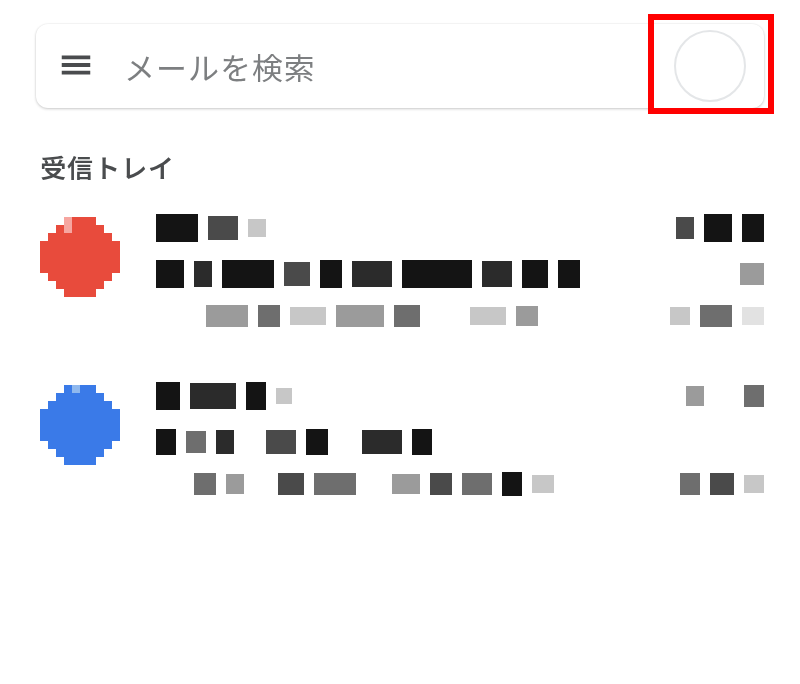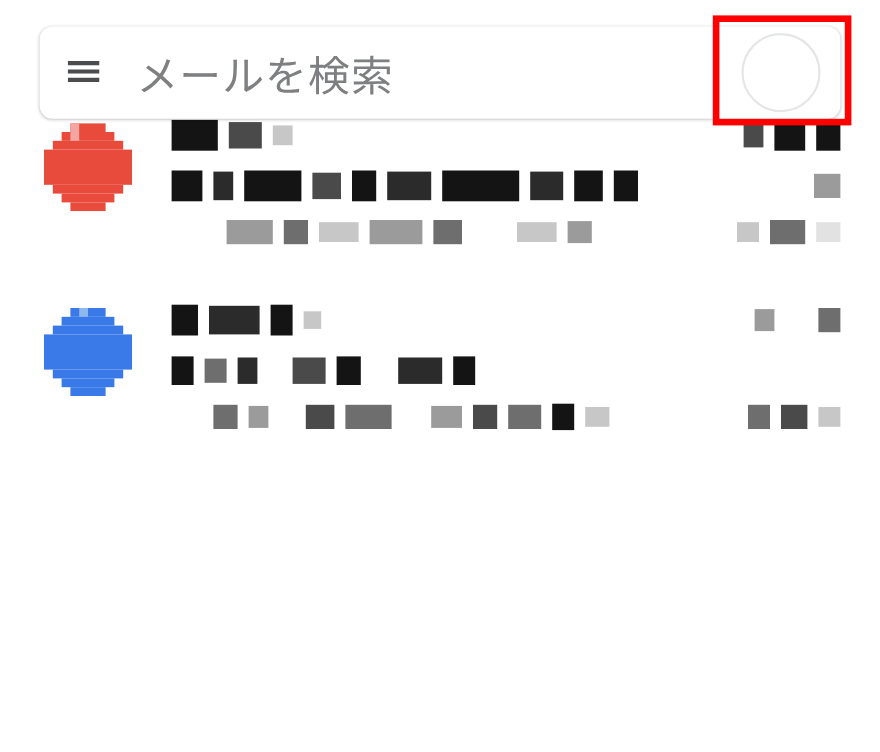--- a/index.html
+++ b/index.html
@@ -18,21 +18,21 @@
   }
   .menu-btn {
     width: 44px; height: 44px;
     display: flex; align-items: center; justify-content: center;
     background: none; border: none; cursor: pointer;
     flex-shrink: 0;
   }
   .menu-btn svg { width: 38px; height: 38px; }
   .search-placeholder {
     flex: 1;
-    font-size: 38px;
+    font-size: 31px;
     color: #7d7f81;
     letter-spacing: 1px;
     white-space: nowrap;
   }
   .profile-btn {
     width: 72px; height: 72px;
     border-radius: 50%;
     border: 2px solid #e4e6e8;
     background: #ffffff;
     flex-shrink: 0;
@@ -83,20 +83,21 @@
           </svg>
       </span>
     </button>
     <div class="search-placeholder">メールを検索</div>
     <button class="profile-btn">
       <span></span>
     </button>
     <div class="highlight-box"></div>
   </div>
 
+  <div class="section-label">受信トレイ</div>
 
   <div class="mail-list">
 
     <div class="mail-row">
       <div class="avatar">
         <svg class="blob" viewBox="0 0 10 10" fill="#e84b3c">
           <rect x="3" y="0" width="4" height="1"></rect>
             <rect x="2" y="1" width="6" height="1"></rect>
           <rect x="1" y="2" width="8" height="1"></rect>
             <rect x="0" y="3" width="10" height="4"></rect>

